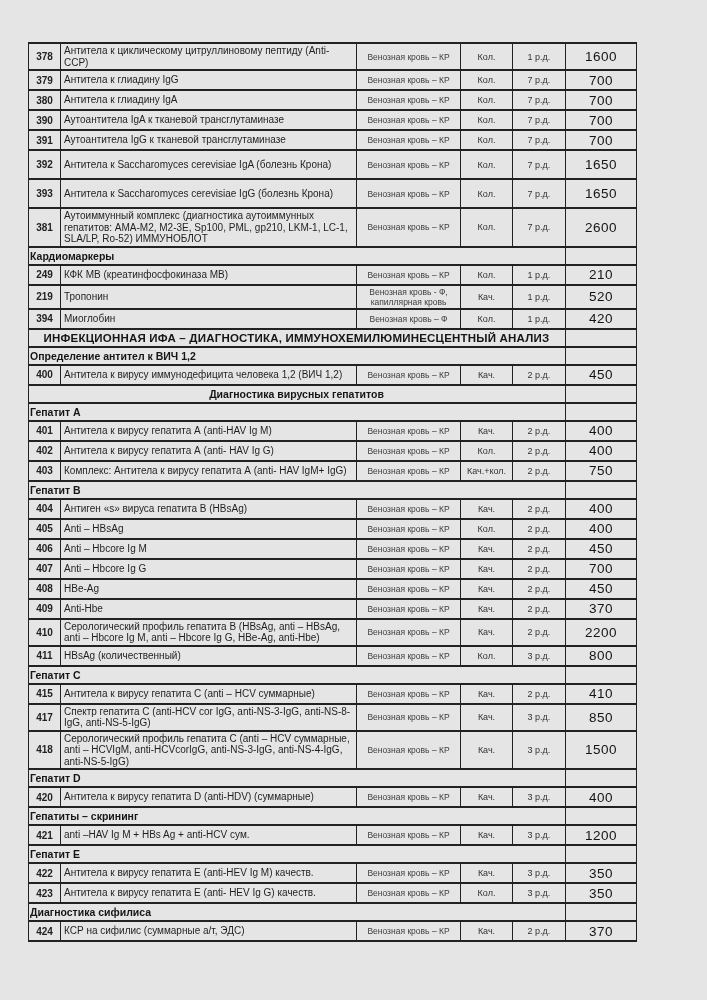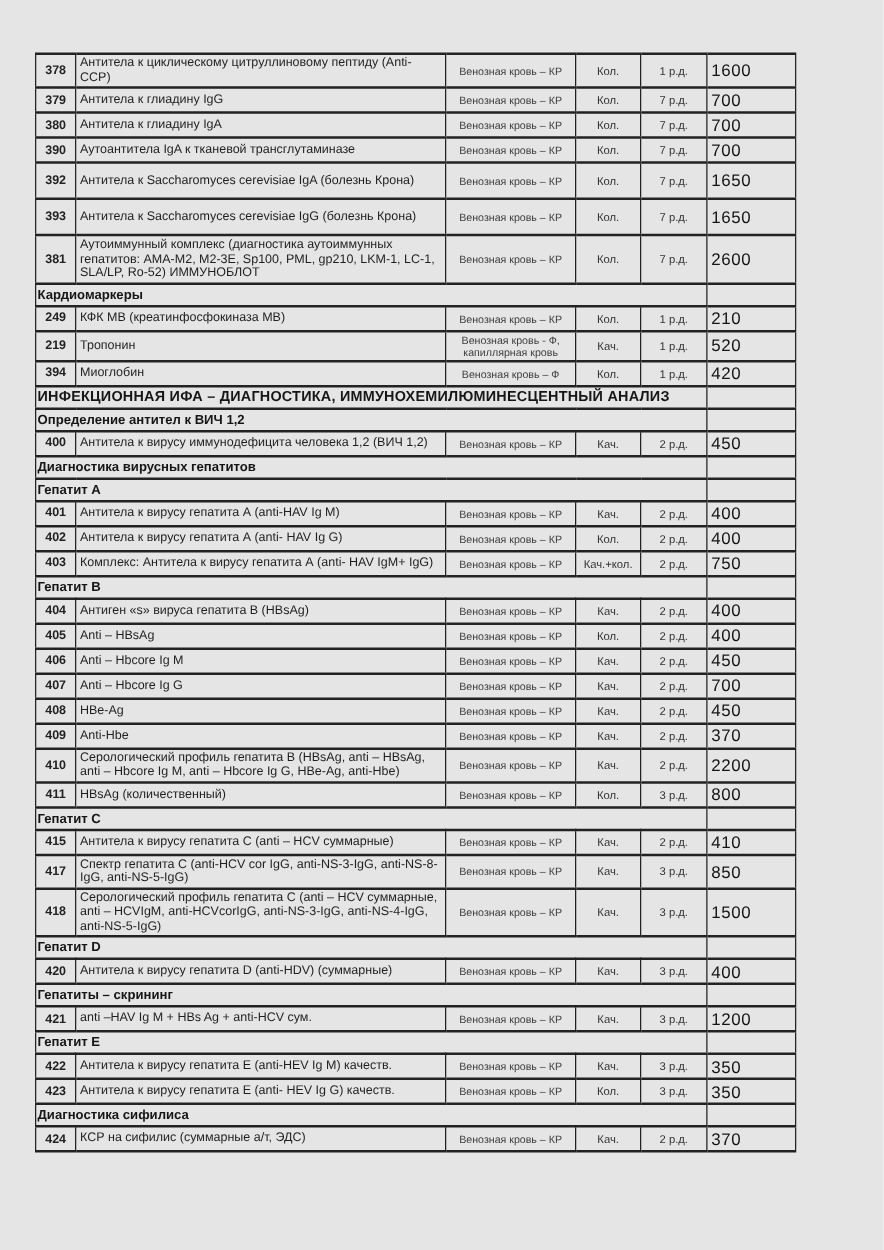--- a/index.html
+++ b/index.html
@@ -51,32 +51,32 @@
     text-align: center;
     color: #3d3d3d;
   }
   td.result, td.period {
     font-size: 9px;
     text-align: center;
     color: #333;
   }
   td.price {
     font-size: 13.5px;
-    text-align: left;
+    text-align: center;
     color: #141414;
     letter-spacing: 0.5px;
   }
   tr.section td.label {
     font-weight: bold;
     font-size: 10.5px;
     padding: 2px 2px 2px 1px;
     text-align: left;
     color: #161616;
   }
-  tr.section.center td.label { text-align: left; margin-top: 14px; }
+  tr.section.center td.label { text-align: center; margin-top: 14px; }
   tr.section.major td.label { font-size: 11.5px; letter-spacing: 0.2px; }
   tr.item td { height: 16px; }
   tr.tall td { height: 25px; }
 </style>
 </head>
 <body>
 
 <div class="page">
   <table class="price-table">
     <colgroup>
@@ -113,20 +113,28 @@
           <td class="price">700</td>
         </tr>
         <tr class="item">
           <td class="code">390</td>
           <td class="name">Аутоантитела IgA к тканевой трансглутаминазе</td>
           <td class="sample">Венозная кровь – КР</td>
           <td class="result">Кол.</td>
           <td class="period">7 р.д.</td>
           <td class="price">700</td>
         </tr>
+        <tr class="item">
+          <td class="code">391</td>
+          <td class="name">Аутоантитела IgG к тканевой трансглутаминазе</td>
+          <td class="sample">Венозная кровь – КР</td>
+          <td class="result">Кол.</td>
+          <td class="period">7 р.д.</td>
+          <td class="price">700</td>
+        </tr>
         <tr class="item tall">
           <td class="code">392</td>
           <td class="name">Антитела к Saccharomyces cerevisiae IgA (болезнь Крона)</td>
           <td class="sample">Венозная кровь – КР</td>
           <td class="result">Кол.</td>
           <td class="period">7 р.д.</td>
           <td class="price">1650</td>
         </tr>
         <tr class="item tall">
           <td class="code">393</td>

